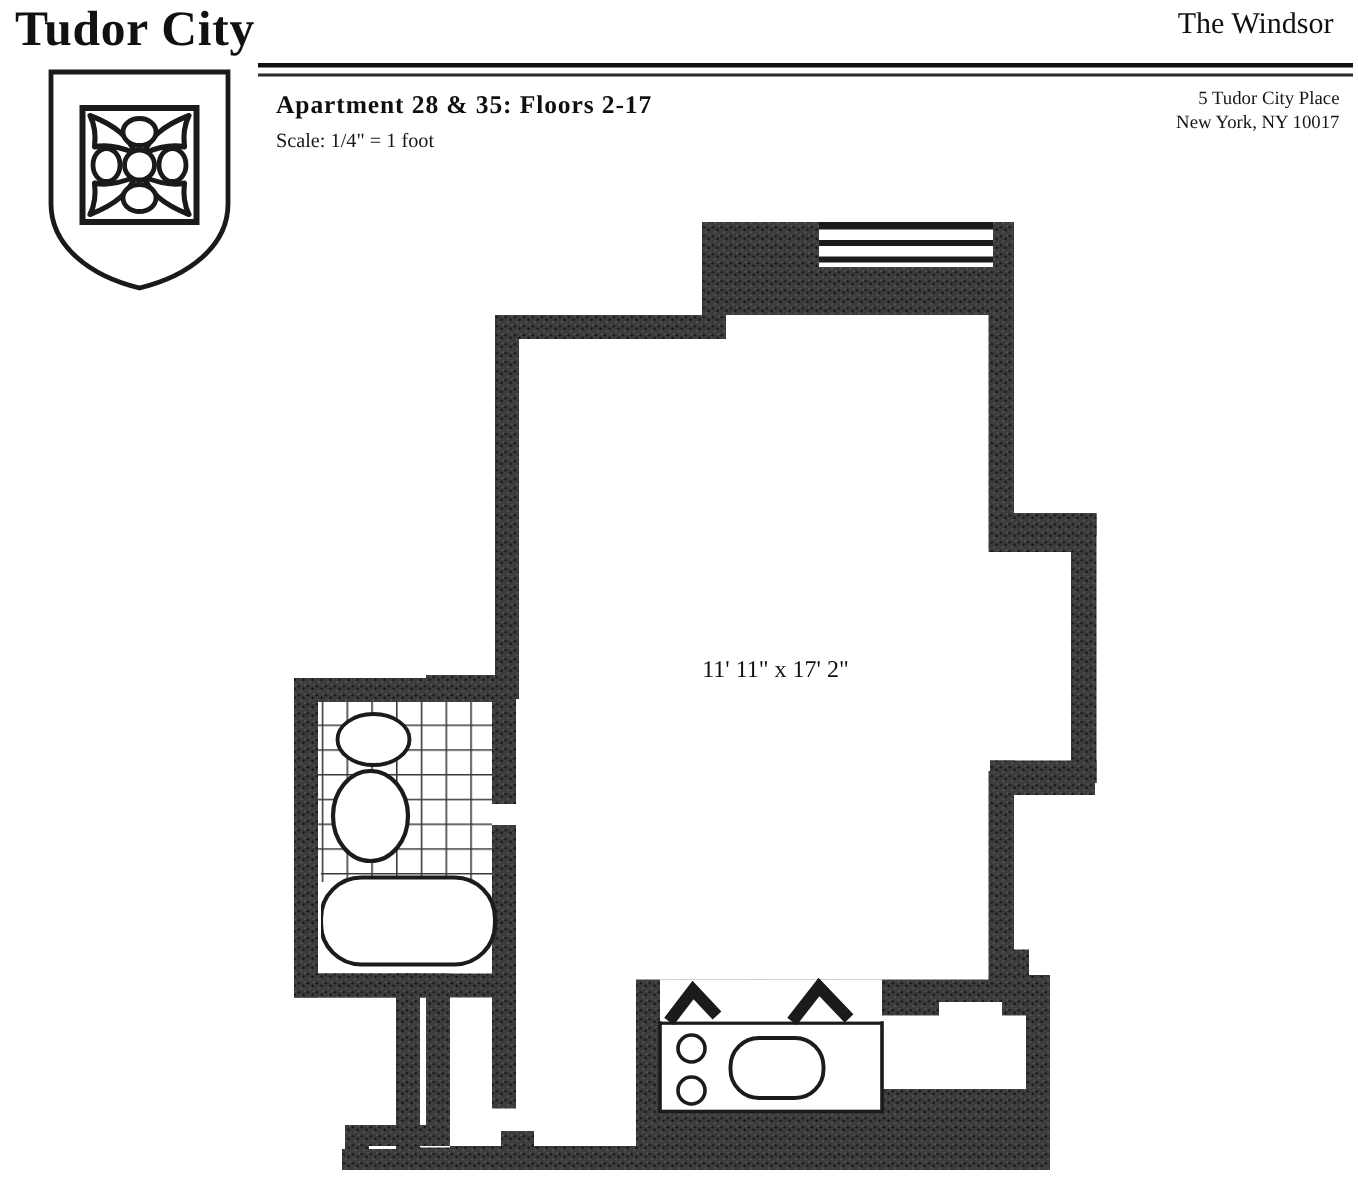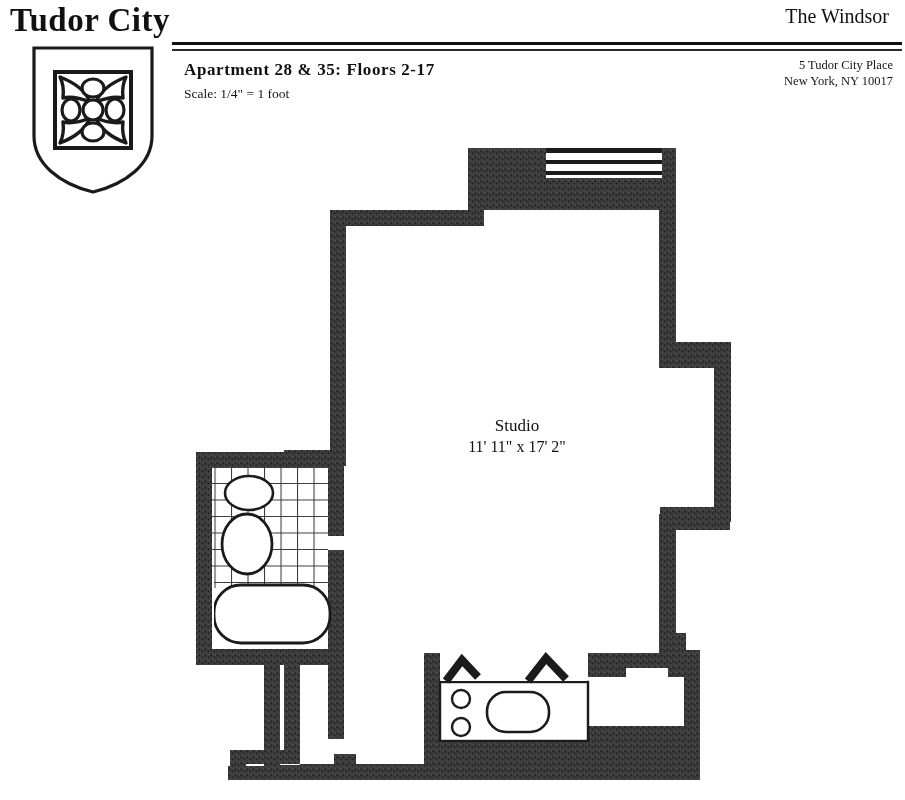--- a/index.html
+++ b/index.html
@@ -271,17 +271,16 @@
         <rect x="668" y="513" width="18" height="42" fill="url(#wallTex)"></rect>
       </g>
 
       <g>
         <rect x="684" y="533" width="16" height="127" fill="url(#wallTex)"></rect>
       </g>
 
       <rect x="228" y="646" width="20" height="14" fill="url(#wallTex)"></rect>
     </svg>
 
-    <div class="room-label" id="studio-name">Studio</div>
     <div class="room-label" id="studio-dims">11' 11" x 17' 2"</div>
   </div>
 
 </div>
 
 </body></html>

